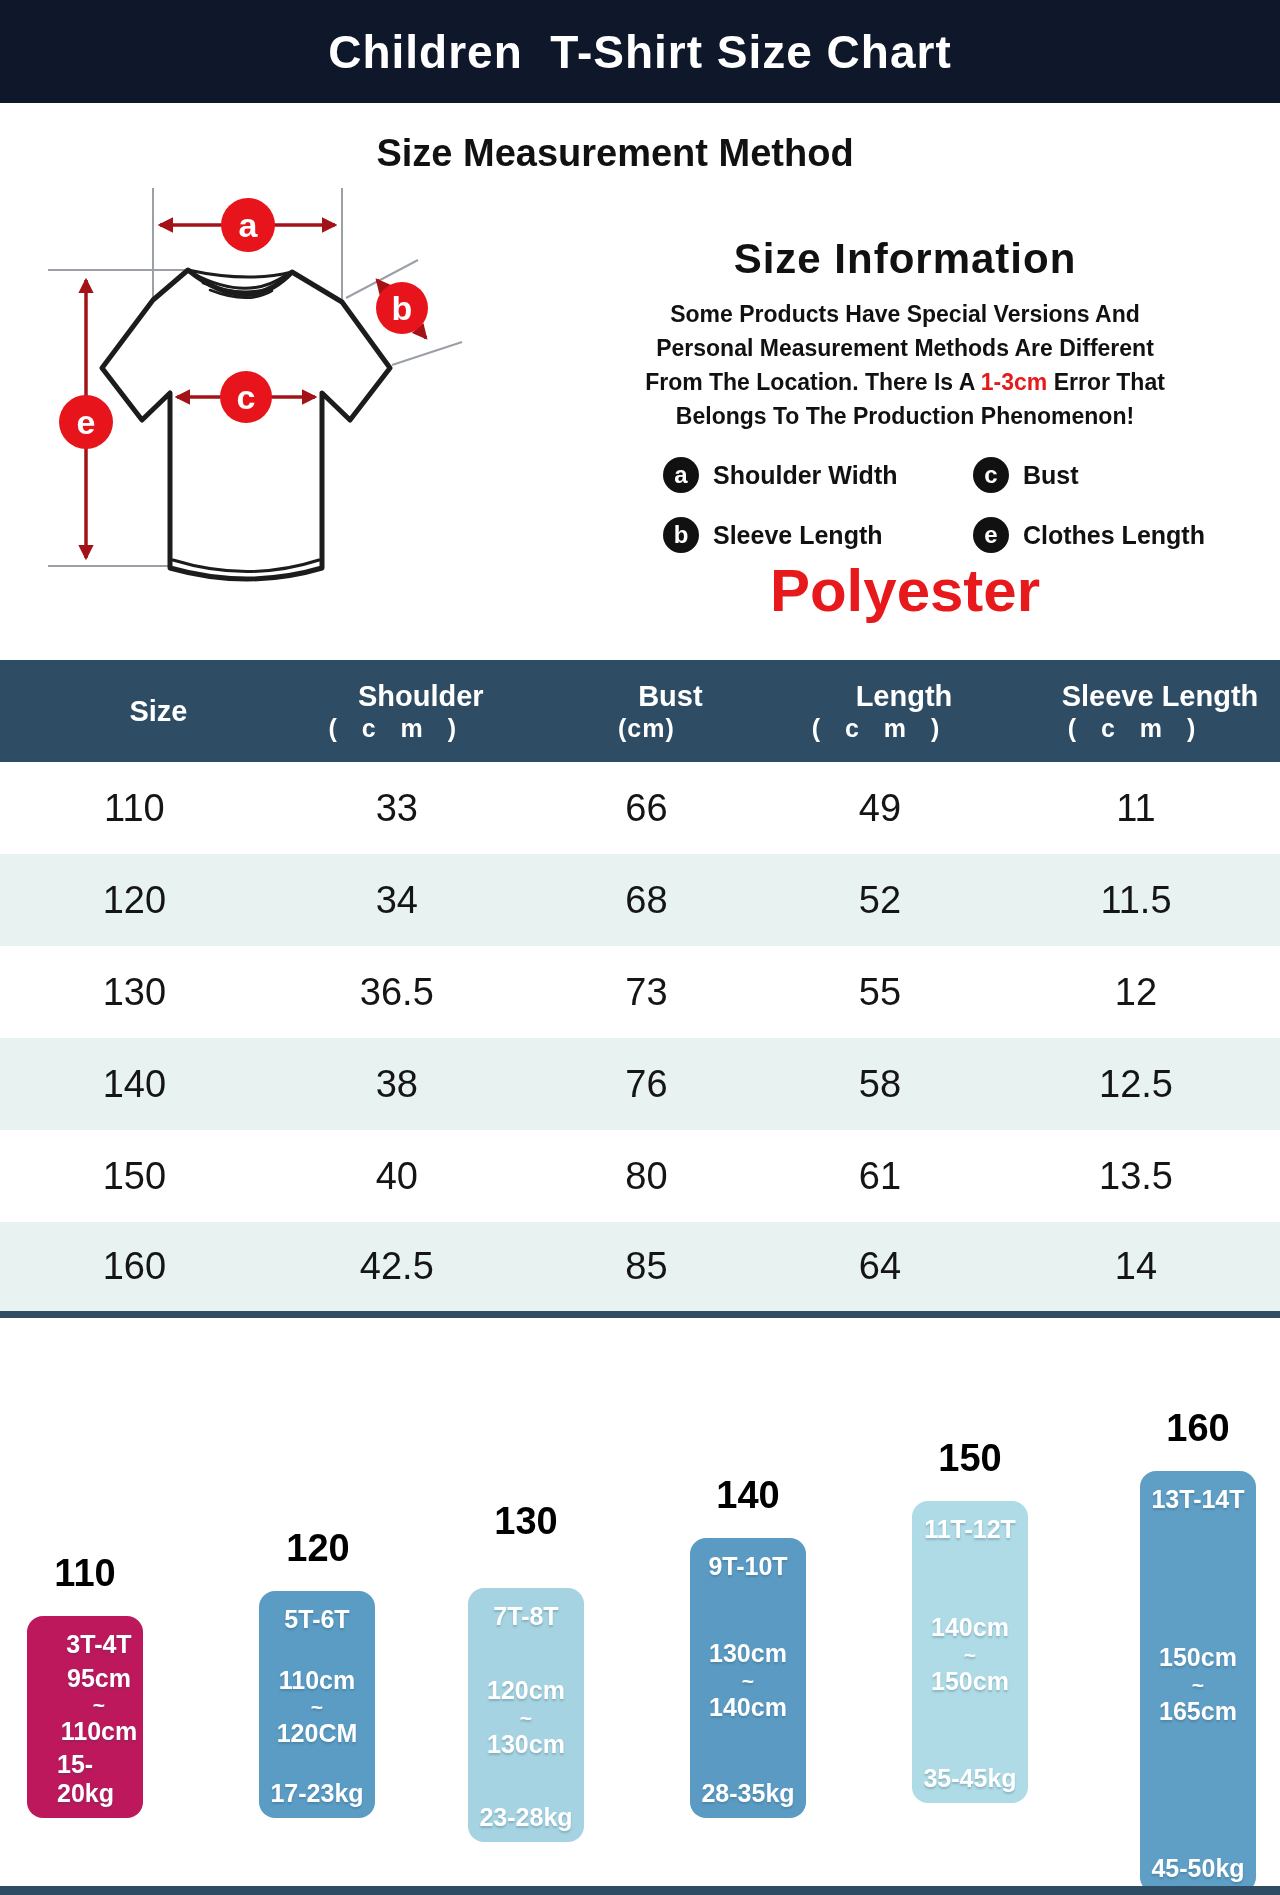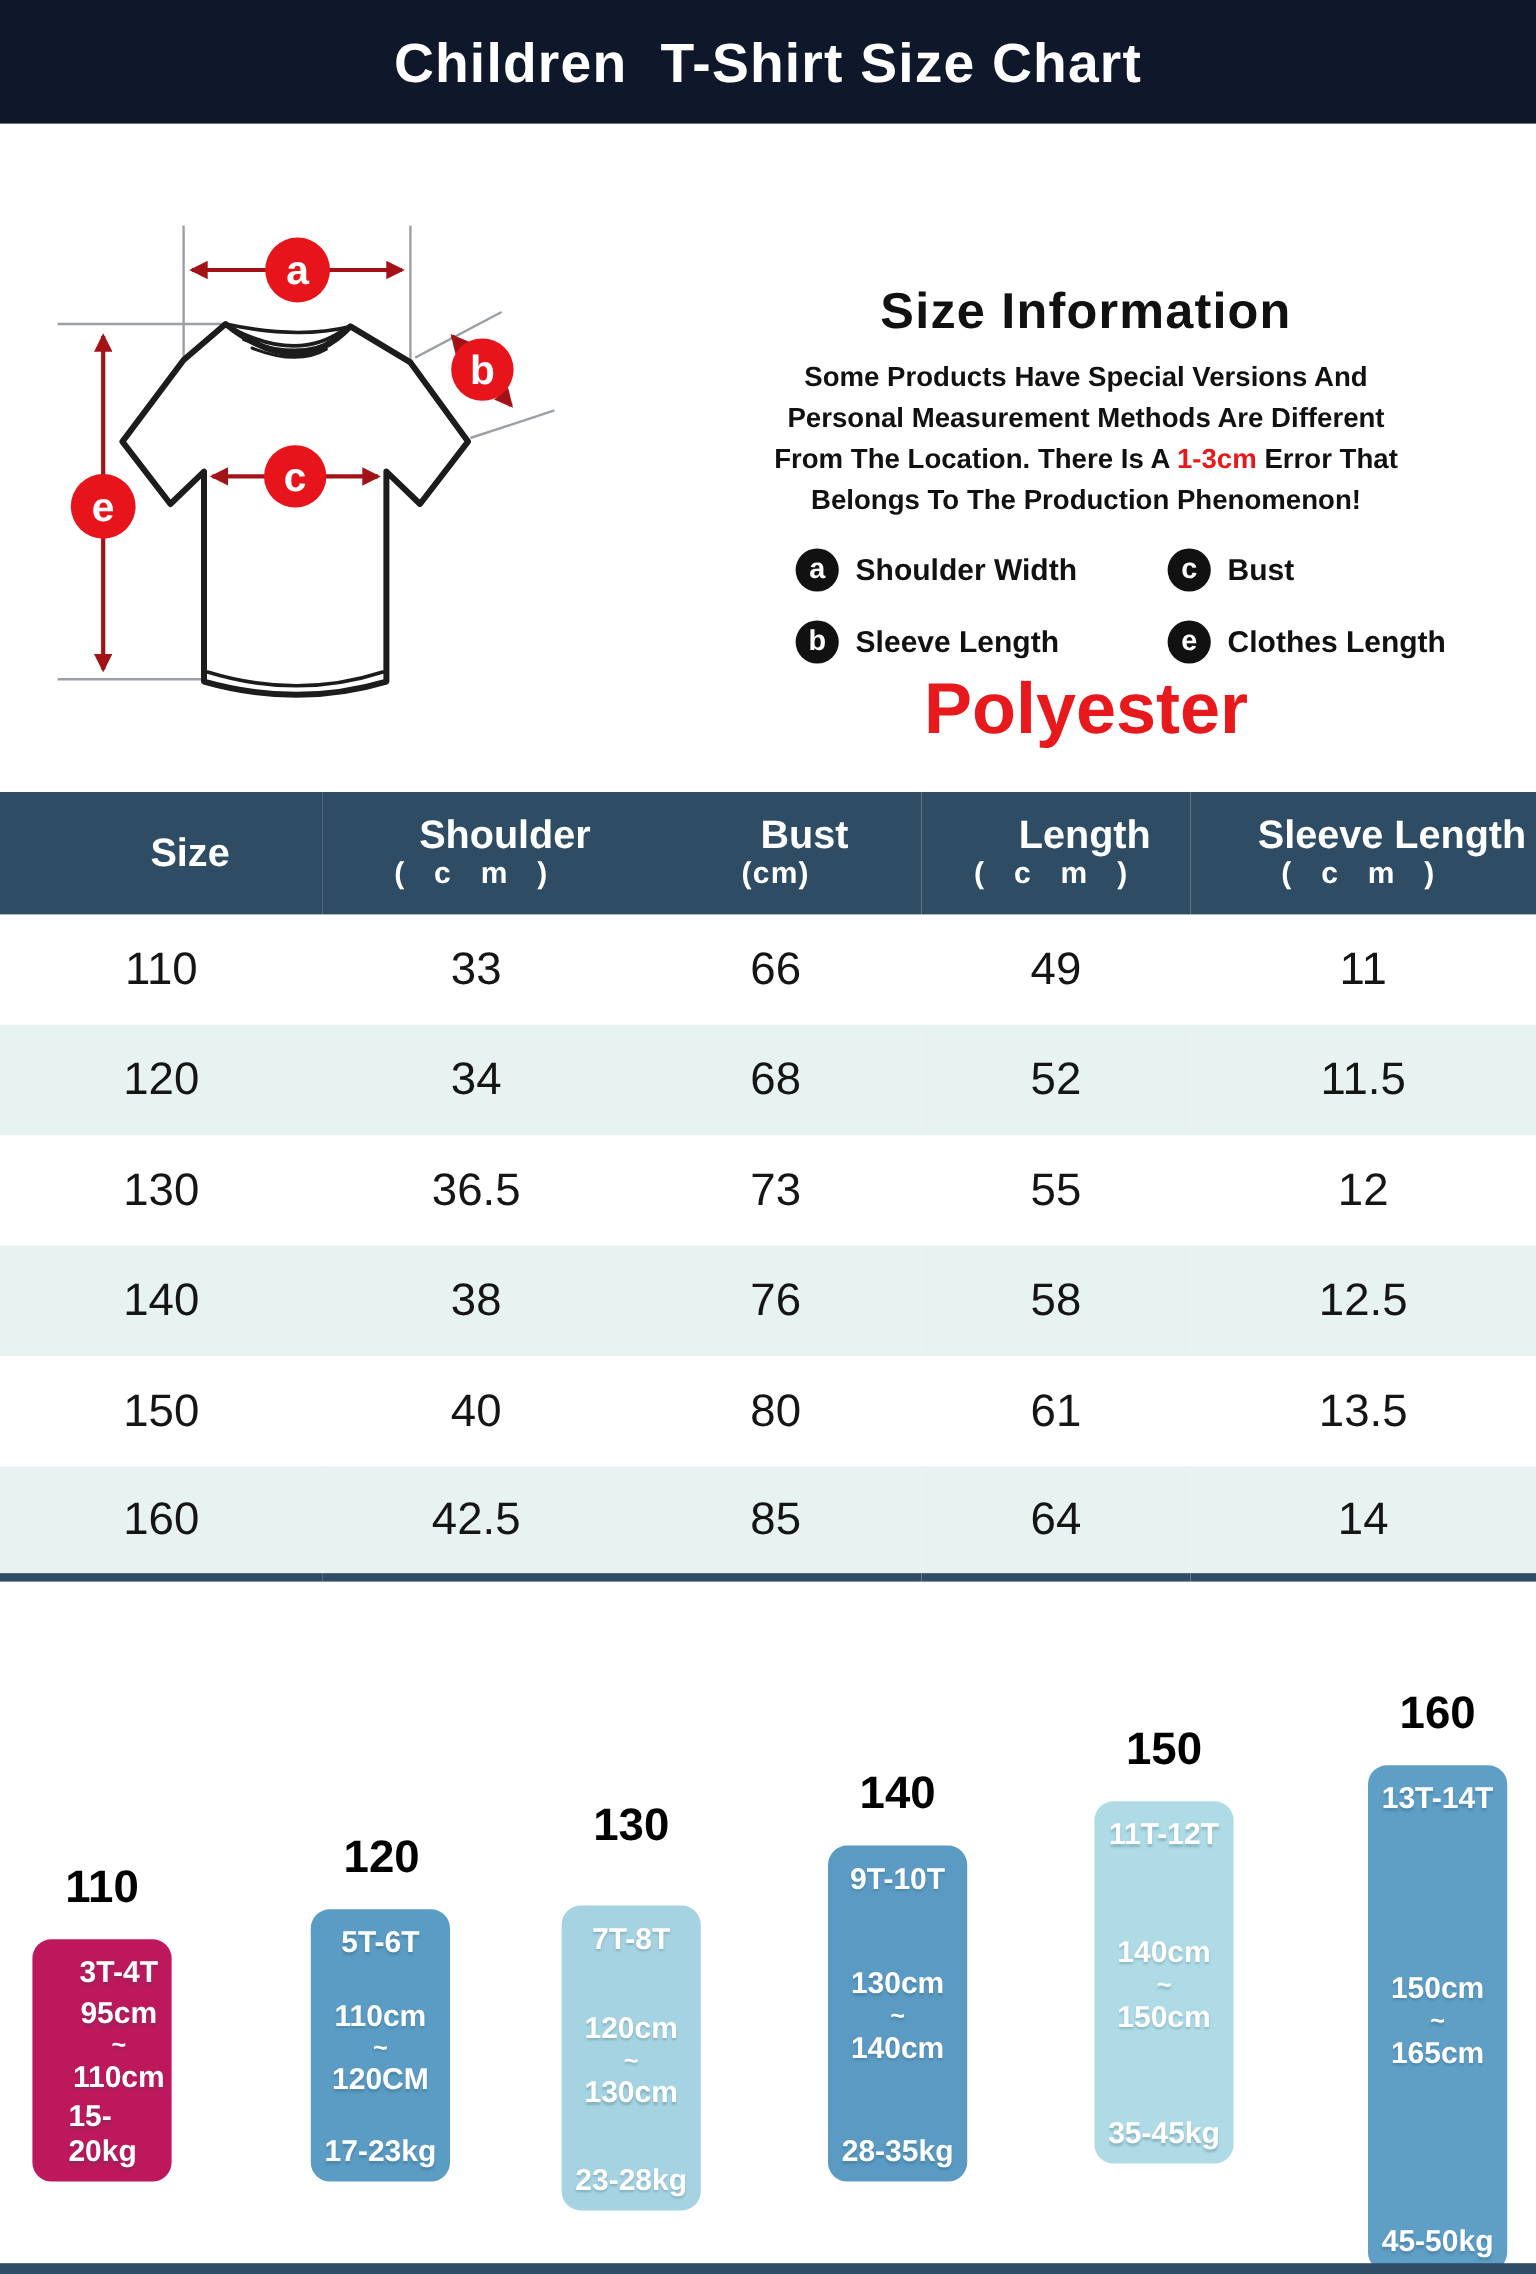--- a/index.html
+++ b/index.html
@@ -26,21 +26,21 @@
                 display:flex;align-items:center;justify-content:center;
                 font-size:24px;font-weight:700;flex:0 0 36px;}
   .legend-label{font-size:25px;font-weight:700;}
   .material{position:absolute;left:605px;top:556px;width:600px;text-align:center;
             color:#e8191c;font-size:60px;font-weight:700;}
   
   table.size-table{position:absolute;left:0;top:660px;width:1280px;border-collapse:collapse;
                    table-layout:fixed;border-bottom:7px solid #2e4d64;}
   .size-table thead tr{height:102px;background:#2e4d64;color:#ffffff;}
   .size-table th{font-weight:700;padding:0;vertical-align:middle;}
-  .h-title{font-size:33px;line-height:34px;padding-left:48px;}
+  .h-title{font-size:29px;line-height:34px;padding-left:48px;}
   .h-unit{font-size:25px;line-height:30px;}
   .unit-wide{letter-spacing:9px;}
   .unit-narrow{letter-spacing:1px;}
   .size-table tbody tr{height:92px;}
   .size-table tbody tr:nth-child(even){background:#e7f2f1;}
   .size-table td{text-align:center;font-size:38px;font-weight:400;color:#151515;}
   
   .bars-section{position:absolute;left:0;top:1320px;width:1280px;height:575px;}
   .bar-label{position:absolute;width:150px;text-align:center;font-size:38px;font-weight:700;color:#000;}
   .bar{position:absolute;width:116px;border-radius:16px;color:#ffffff;
@@ -62,20 +62,21 @@
 </style>
 </head>
 <body>
 
 <div id="canvas">
 
   <div class="title-bar">
     <h1>Children  T-Shirt Size Chart</h1>
   </div>
 
+  <div class="measure-title">Size Measurement Method</div>
 
   <svg class="diagram" viewBox="0 0 470 440" xmlns="http://www.w3.org/2000/svg">
     <defs>
       <marker id="arr" viewBox="0 0 10 10" refX="8.5" refY="5" markerWidth="4.4" markerHeight="4.4" orient="auto-start-reverse">
         <path d="M0,0 L10,5 L0,10 z" fill="#a31217"></path>
       </marker>
     </defs>
 
     <g stroke="#9aa0a6" stroke-width="2">
       <line x1="133" y1="38" x2="133" y2="148"></line>

